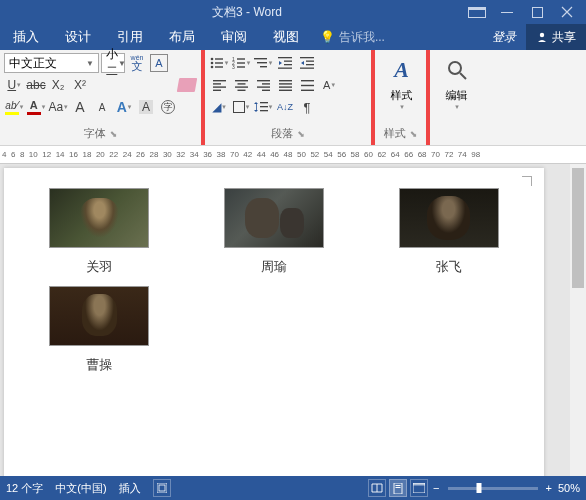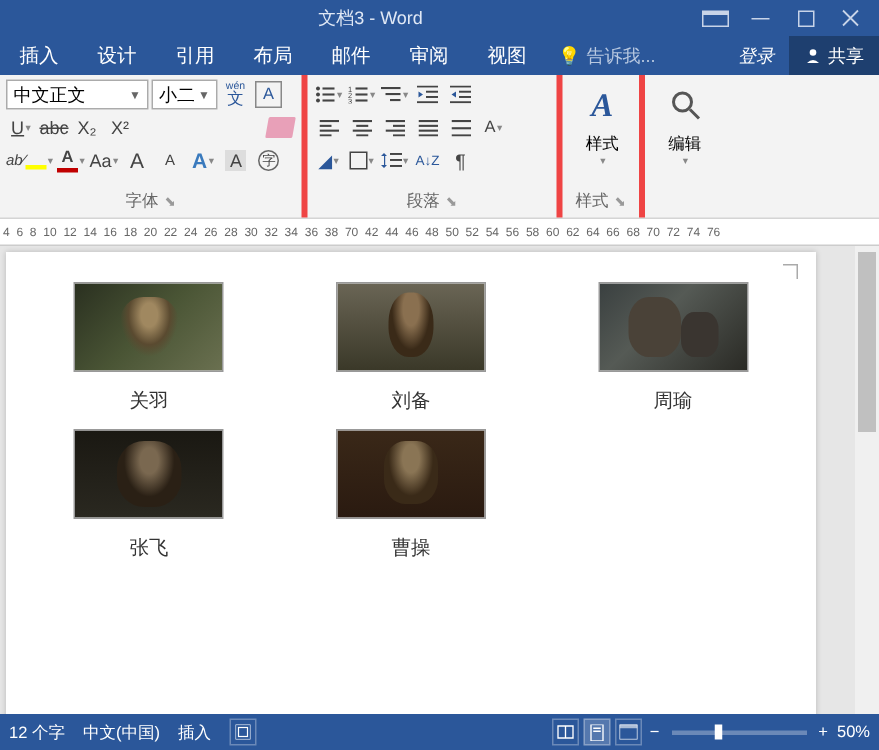--- a/index.html
+++ b/index.html
@@ -16,21 +16,21 @@
 .ribbontabs .share { background: #1e3f6f; padding: 0 10px; display: flex; align-items: center; gap: 4px; }
 .ribbon { background: #f3f3f3; border-bottom: 1px solid #d4d4d4; height: 96px; display: flex; }
 .group { border-right: 4px solid #ef4444; display: flex; flex-direction: column; padding: 2px 4px; }
 .group .label { text-align: center; font-size: 11px; color: #666; margin-top: auto; padding: 2px 0; display: flex; justify-content: center; align-items: center; gap: 4px; }
 .group .label .expand { font-size: 9px; color: #999; }
 .fontgroup { width: 205px; }
 .row { display: flex; align-items: center; gap: 2px; margin: 1px 0; }
 .combo { background: #fff; border: 1px solid #ababab; height: 20px; display: flex; align-items: center; padding: 0 4px; font-size: 12px; }
 .combo .dd { margin-left: auto; font-size: 8px; color: #666; }
 .fontname { width: 95px; }
-.fontsize { width: 44px; }
+.fontsize { width: 24px; }
 .smbtn { min-width: 20px; height: 20px; display: flex; align-items: center; justify-content: center; font-size: 12px; color: #444; cursor: pointer; }
 .dd2 { font-size: 7px; color: #888; margin-left: 1px; }
 .wenA { width: 18px; height: 18px; border: 1px solid #888; display: flex; align-items: center; justify-content: center; font-size: 11px; color: #2b579a; }
 .eraser { width: 18px; height: 14px; background: #e8a0b8; border-radius: 1px; transform: skewX(-10deg); }
 .hl { width: 14px; height: 3px; background: #ffff00; margin-top: 1px; }
 .fc { width: 14px; height: 3px; background: #c00000; margin-top: 1px; }
 .paragroup { width: 170px; }
 .bigbtn { width: 45px; display: flex; flex-direction: column; align-items: center; padding: 4px 0; cursor: pointer; }
 .bigbtn .icon { width: 28px; height: 28px; display: flex; align-items: center; justify-content: center; font-size: 22px; }
 .bigbtn .lbl { font-size: 11px; margin-top: 4px; }
@@ -87,21 +87,20 @@
         <path d="M1 1 L11 11 M11 1 L1 11" stroke="#c8d4e8" stroke-width="1.2"></path>
       </svg>
     </span>
 </div>
 
 <div class="ribbontabs">
   <div class="tab">插入</div>
   <div class="tab">设计</div>
   <div class="tab">引用</div>
   <div class="tab">布局</div>
-  <div class="tab">邮件</div>
   <div class="tab">审阅</div>
   <div class="tab">视图</div>
   <div class="tell">
     <span>💡</span>
     <span>告诉我...</span>
   </div>
   <div class="right">
     <div class="login">
         <span>登录</span>
       </div>
@@ -153,21 +152,21 @@
       <div class="smbtn">
           <span>X²</span>
         </div>
       <div style="flex:1"></div>
       <div class="smbtn">
           <span class="eraser"></span>
         </div>
     </div>
     <div class="row">
       <div class="smbtn">
-        <div style="display:flex;flex-direction:row;align-items:flex-end">
+        <div style="display:flex;flex-direction:column;align-items:center">
           <span style="font-size:10px;font-style:italic">ab⁄</span>
           <span class="hl"></span>
         </div>
           <span class="dd2">▾</span>
       </div>
       <div class="smbtn">
         <div style="display:flex;flex-direction:column;align-items:center">
           <span style="font-size:11px;font-weight:bold">A</span>
           <span class="fc"></span>
         </div>
@@ -387,34 +386,30 @@
     <span>56</span>
     <span>58</span>
     <span>60</span>
     <span>62</span>
     <span>64</span>
     <span>66</span>
     <span>68</span>
     <span>70</span>
     <span>72</span>
     <span>74</span>
-    <span>76</span>
+    <span>98</span>
   </div>
 
 <div class="docarea">
   <div class="page">
     <div class="corner"></div>
     <div class="imggrid">
       <div class="imgcell">
         <div class="ph p1"></div>
         <div class="caption">关羽</div>
-      </div>
-      <div class="imgcell">
-        <div class="ph p2"></div>
-        <div class="caption">刘备</div>
       </div>
       <div class="imgcell">
         <div class="ph p3"></div>
         <div class="caption">周瑜</div>
       </div>
       <div class="imgcell">
         <div class="ph p4"></div>
         <div class="caption">张飞</div>
       </div>
       <div class="imgcell">

